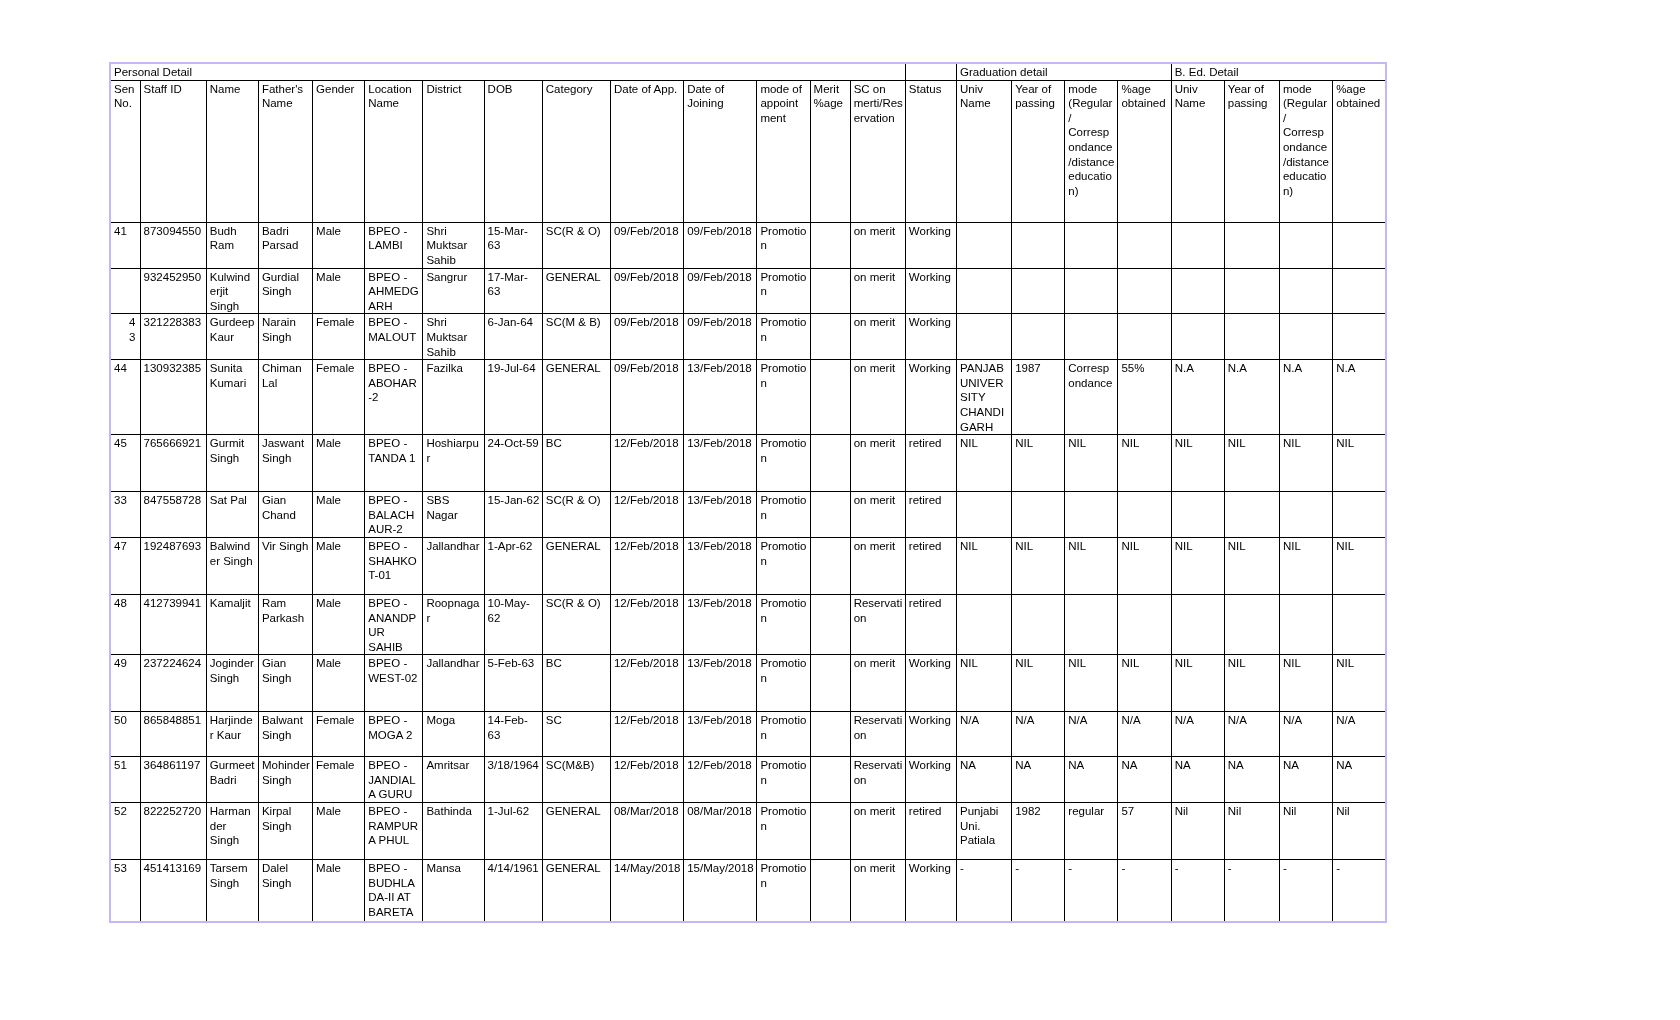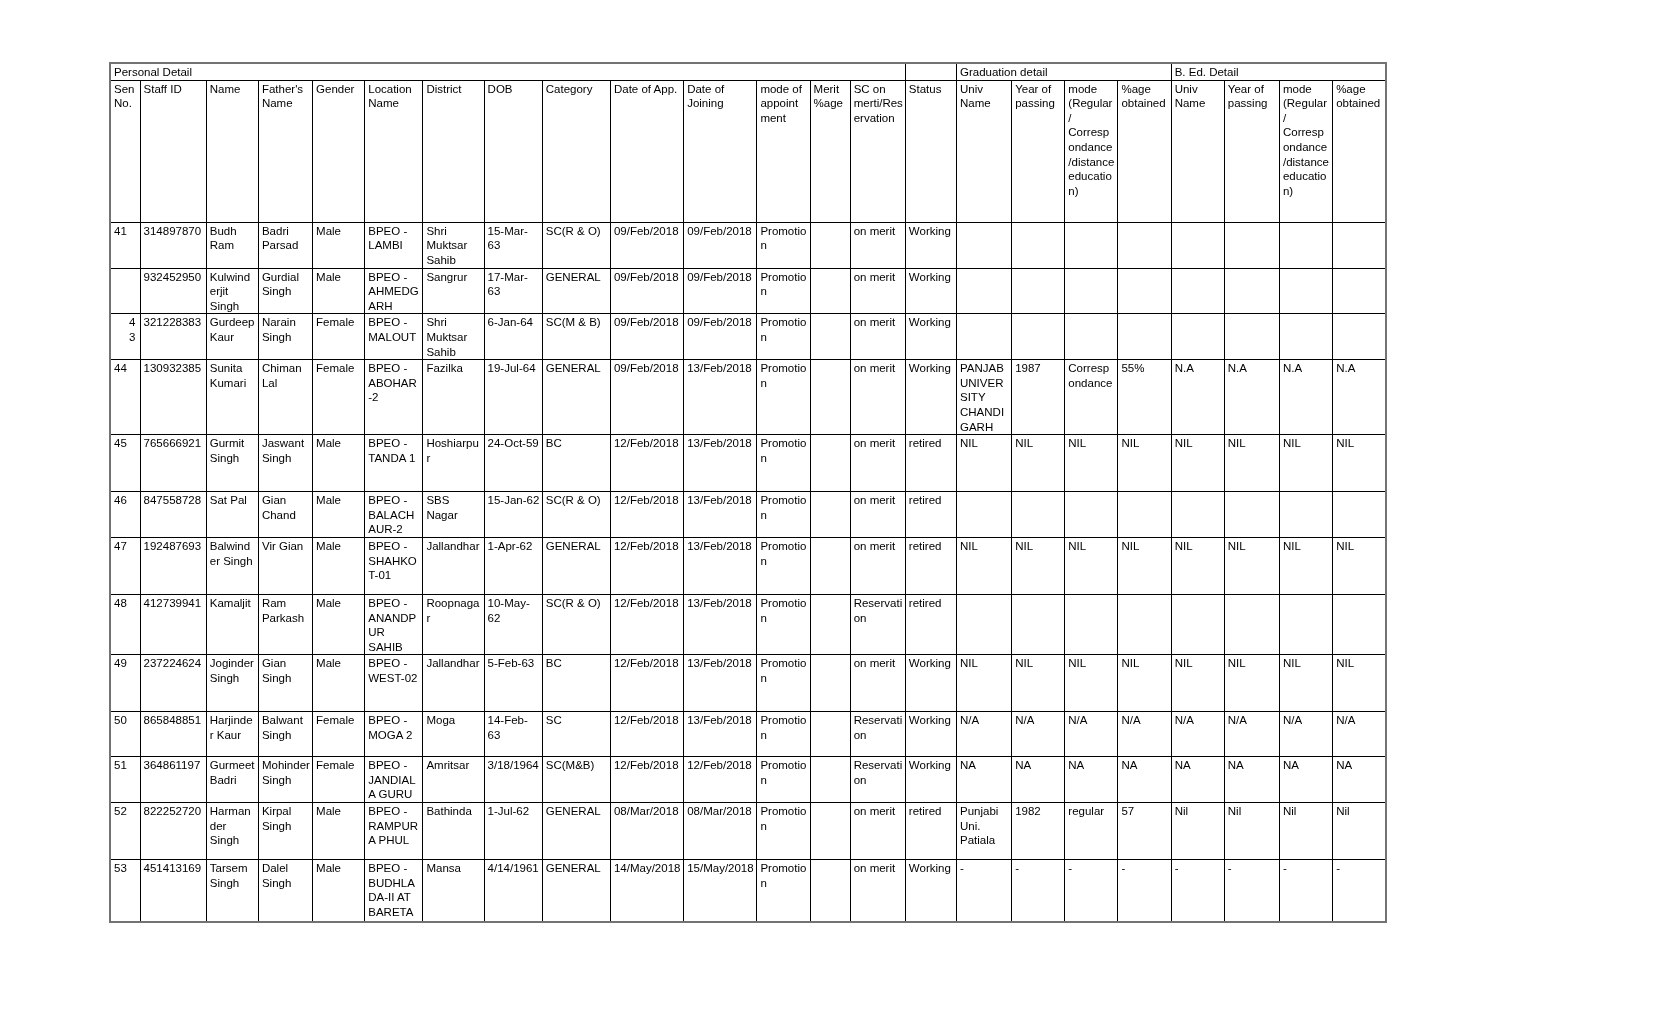--- a/index.html
+++ b/index.html
@@ -22,21 +22,21 @@
     font-size:11.5px;
     line-height:14.6px;
     font-weight:normal;
     text-align:left;
     overflow:hidden;
     word-wrap:break-word;
     color:#000;
     background:#ffffff;
   }
   
-  table.grid{border:2px solid #737373;}
+  table.grid{border:2px solid #c4b5fd;}
   .grouphead{
     font-weight:bold;
     font-size:14.5px;
     text-align:center;
     line-height:17px;
     padding-top:2px;
     border:1px solid #000;
   }
   .colhead{
     font-weight:bold;
@@ -107,21 +107,21 @@
         <th class="colhead">%age obtained</th>
         <th class="colhead">Univ Name</th>
         <th class="colhead">Year of passing</th>
         <th class="colhead">mode (Regular/ Correspondance/distance education)</th>
         <th class="colhead">%age obtained</th>
       </tr>
     </thead>
     <tbody id="tbody">
         <tr>
           <td style="height: 44px;">41</td>
-          <td>314897870</td>
+          <td>873094550</td>
           <td>Budh Ram</td>
           <td>Badri Parsad</td>
           <td>Male</td>
           <td>BPEO - LAMBI</td>
           <td>Shri Muktsar Sahib</td>
           <td>15-Mar-63</td>
           <td>SC(R &amp; O)</td>
           <td>09/Feb/2018</td>
           <td>09/Feb/2018</td>
           <td>Promotion</td>
@@ -231,21 +231,21 @@
           <td>NIL</td>
           <td>NIL</td>
           <td>NIL</td>
           <td>NIL</td>
           <td>NIL</td>
           <td>NIL</td>
           <td>NIL</td>
           <td>NIL</td>
         </tr>
         <tr>
-          <td style="height: 41px;">46</td>
+          <td style="height: 41px;">33</td>
           <td>847558728</td>
           <td>Sat Pal</td>
           <td>Gian Chand</td>
           <td>Male</td>
           <td>BPEO - BALACHAUR-2</td>
           <td>SBS Nagar</td>
           <td>15-Jan-62</td>
           <td>SC(R &amp; O)</td>
           <td>12/Feb/2018</td>
           <td>13/Feb/2018</td>
@@ -259,21 +259,21 @@
           <td></td>
           <td></td>
           <td></td>
           <td></td>
           <td></td>
         </tr>
         <tr>
           <td style="height: 55px;">47</td>
           <td>192487693</td>
           <td>Balwinder Singh</td>
-          <td>Vir Gian</td>
+          <td>Vir Singh</td>
           <td>Male</td>
           <td>BPEO - SHAHKOT-01</td>
           <td>Jallandhar</td>
           <td>1-Apr-62</td>
           <td>GENERAL</td>
           <td>12/Feb/2018</td>
           <td>13/Feb/2018</td>
           <td>Promotion</td>
           <td></td>
           <td>on merit</td>

